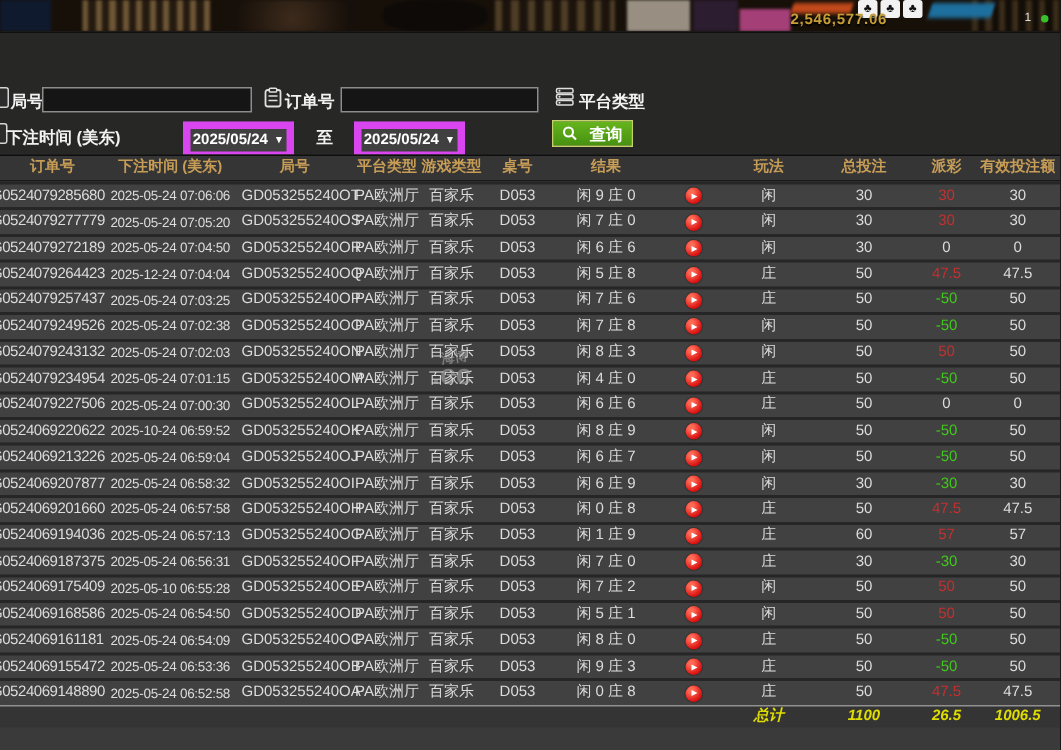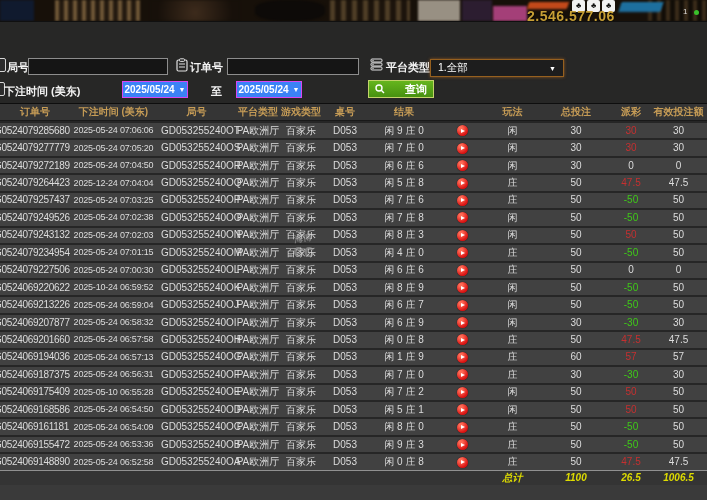--- a/index.html
+++ b/index.html
@@ -1,34 +1,34 @@
 <!DOCTYPE html>
 <html><head>
 <meta charset="utf-8">
 <style>
   html,body{margin:0;padding:0;background:#000;font-family:"Liberation Sans",sans-serif;}
   .screen{position:relative;width:707px;height:500px;overflow:hidden;background:#3a3a3a;}
 
   
   .photo{position:absolute;left:0;top:0;width:707px;height:21px;background:#171009;overflow:hidden;}
   .photo .shape{position:absolute;filter:blur(1.2px);}
-  .ticker{position:absolute;left:527px;top:8px;color:#c79f35;font-weight:bold;font-size:14px;letter-spacing:.5px;text-shadow:0 1px 1px #000;}
+  .ticker{position:absolute;left:527px;top:8px;color:#c79f35;font-weight:bold;font-size:10px;letter-spacing:.5px;text-shadow:0 1px 1px #000;}
   .cards{position:absolute;left:572px;top:0;display:flex;gap:2px;}
   .card{width:13px;height:12px;background:#f2f2f2;border-radius:2px;font-size:8px;line-height:12px;text-align:center;color:#111;}
   .badge-num{position:absolute;left:683px;top:7px;color:#ddd;font-size:8px;}
   .green-dot{position:absolute;left:694px;top:10px;width:5px;height:5px;border-radius:50%;background:#39c12b;}
 
   
   .panel{position:absolute;left:0;top:21px;width:707px;height:82px;background:#272726;border-top:1px solid #101010;}
   .lbl{position:absolute;color:#f2f2f2;font-weight:bold;font-size:11px;white-space:nowrap;}
   .input{position:absolute;height:15px;background:#151515;border:1px solid #8d8d8d;color:#ddd;font-size:10px;padding:0 3px;outline:none;}
   .selectbox{position:absolute;height:16px;background:#1d1d1d;border:1px solid #96601f;box-shadow:0 0 3px rgba(170,100,30,.8);color:#fff;font-size:10.5px;display:flex;align-items:center;justify-content:space-between;padding:0 7px;cursor:pointer;}
-  .datebox{position:absolute;height:15px;background:#3b82f6;border:1px solid #d946ef;color:#fff;font-weight:bold;font-size:10px;display:flex;align-items:center;justify-content:center;gap:4px;cursor:pointer;}
+  .datebox{position:absolute;height:15px;background:#404040;border:5px solid #d946ef;color:#fff;font-weight:bold;font-size:10px;display:flex;align-items:center;justify-content:center;gap:4px;cursor:pointer;}
   .caret{font-size:7px;line-height:1;color:#fff;}
-  .search-btn{position:absolute;height:16px;background:linear-gradient(#65b51d,#479110);border:1px solid #c3d36a;color:#fff;font-weight:bold;font-size:11px;display:flex;align-items:center;gap:20px;padding:0 6px;cursor:pointer;}
+  .search-btn{position:absolute;height:16px;background:linear-gradient(#65b51d,#479110);border:1px solid #c3d36a;color:#fff;font-weight:bold;font-size:11px;display:flex;align-items:center;gap:8px;padding:0 6px;cursor:pointer;}
   .icon-svg{display:inline-block;vertical-align:middle;}
   .clip-icon{position:absolute;width:10px;height:12px;border:1px solid #d5d5d5;border-radius:2px;background:#2c2c2c;}
 
   
   .tbl{position:absolute;left:0;top:103px;width:707px;}
   .trow{display:grid;grid-template-columns:70px 87px 79px 44px 42px 46px 72px 45px 55px 72px 38px 57px;align-items:center;box-sizing:border-box;}
   .thead{height:18px;background:#353535;border-top:1px solid #0e0e0e;border-bottom:1px solid #191919;}
   .thead .c{color:#c69c56;font-weight:bold;font-size:10px;}
   .r{height:17.45px;background:#414141;border-top:2px solid #262626;}
   .c{font-size:10px;color:#dcdcdc;text-align:center;white-space:nowrap;line-height:1;}
@@ -95,24 +95,20 @@
 
     <svg class="icon-svg" style="position:absolute;left:370px;top:36px;" width="13" height="13" viewBox="0 0 13 13">
       <rect x="1" y="1" width="11" height="3" rx="1" fill="none" stroke="#e0e0e0" stroke-width="1"></rect>
       <rect x="1" y="5" width="11" height="3" rx="1" fill="none" stroke="#e0e0e0" stroke-width="1"></rect>
       <rect x="1" y="9" width="11" height="3" rx="1" fill="none" stroke="#e0e0e0" stroke-width="1"></rect>
       <circle cx="3" cy="2.5" r="0.7" fill="#e0e0e0"></circle>
         <circle cx="3" cy="6.5" r="0.7" fill="#e0e0e0"></circle>
         <circle cx="3" cy="10.5" r="0.7" fill="#e0e0e0"></circle>
     </svg>
     <span class="lbl" style="left:386px;top:38px;">平台类型</span>
-    <div class="selectbox" style="left:430px;top:37px;width:118px;">
-      <span>1.全部</span>
-      <span class="caret">▼</span>
-    </div>
 
     <span class="clip-icon" style="left:-7px;top:60px;"></span>
     <span class="lbl" style="left:4px;top:62px;">下注时间 (美东)</span>
     <div class="datebox" style="left:122px;top:59px;width:64px;">
       <span>2025/05/24</span>
       <span class="caret">▼</span>
     </div>
     <span class="lbl" style="left:211px;top:62px;">至</span>
     <div class="datebox" style="left:236px;top:59px;width:64px;">
       <span>2025/05/24</span>

